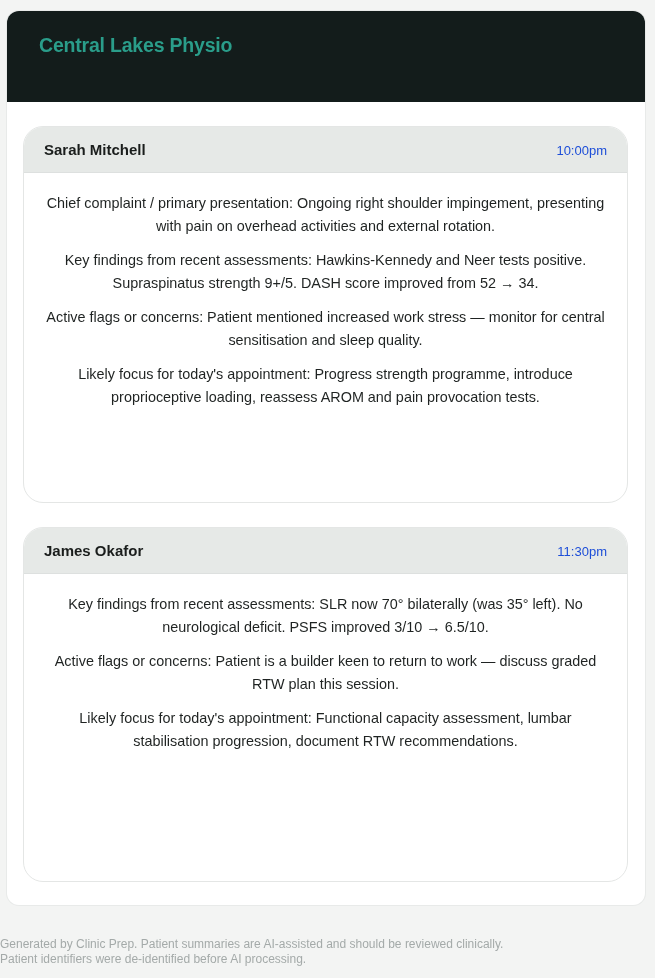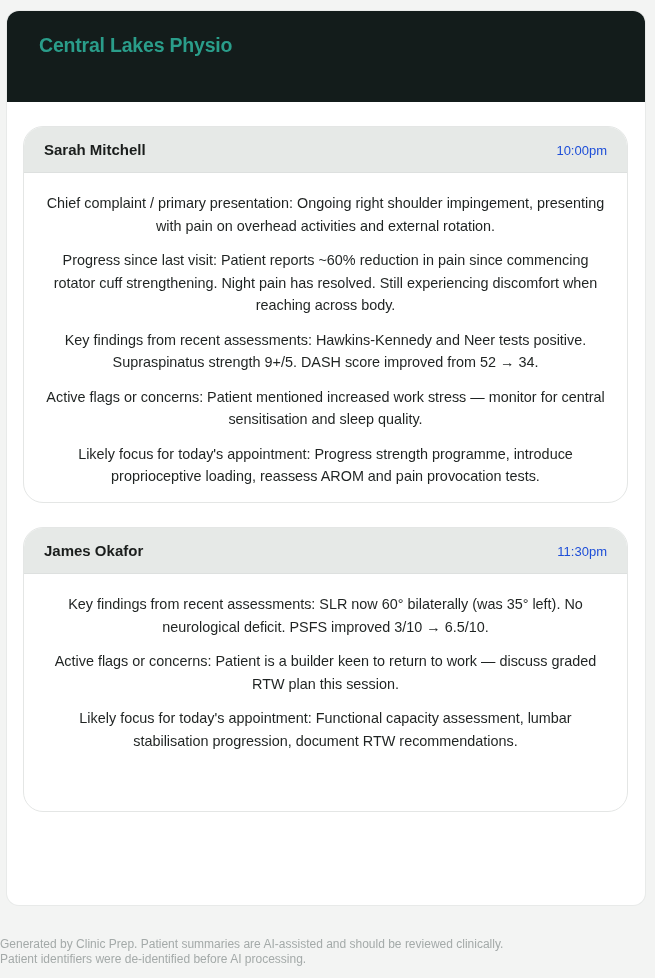--- a/index.html
+++ b/index.html
@@ -49,21 +49,21 @@
       position: absolute;
       left: 16px;
       width: 605px;
       background: #ffffff;
       border: 1px solid #e4e6e5;
       border-radius: 20px;
       overflow: hidden;
       box-sizing: border-box;
     }
     .card-1 { top: 115px; height: 377px; }
-    .card-2 { top: 516px; height: 285px; }
+    .card-2 { top: 516px; height: 355px; }
     .card-head {
       height: 45px;
       background: #e6e9e7;
       border-bottom: 1px solid #dde0df;
       position: relative;
     }
     .patient-name {
       position: absolute;
       left: 20px;
       top: 14px;
@@ -106,34 +106,33 @@
     <div class="brand">Central Lakes Physio</div>
   </div>
 
   <div class="card card-1">
     <div class="card-head">
       <div class="patient-name">Sarah Mitchell</div>
       <div class="appt-time">10:00pm</div>
     </div>
     <div class="card-body">
       <p class="para">Chief complaint / primary presentation: Ongoing right shoulder impingement, presenting with pain on overhead activities and external rotation.</p>
-      <p class="para">Progress since last visit: Patient reports ~60% reduction in pain since commencing rotator cuff strengthening. Night pain has resolved. Still experiencing discomfort when reaching across body.</p>
       <p class="para">Key findings from recent assessments: Hawkins-Kennedy and Neer tests positive. Supraspinatus strength 9+/5. DASH score improved from 52 → 34.</p>
       <p class="para">Active flags or concerns: Patient mentioned increased work stress — monitor for central sensitisation and sleep quality.</p>
       <p class="para">Likely focus for today's appointment: Progress strength programme, introduce proprioceptive loading, reassess AROM and pain provocation tests.</p>
     </div>
   </div>
 
   <div class="card card-2">
     <div class="card-head">
       <div class="patient-name">James Okafor</div>
       <div class="appt-time">11:30pm</div>
     </div>
     <div class="card-body">
-      <p class="para">Key findings from recent assessments: SLR now 60° bilaterally (was 35° left). No neurological deficit. PSFS improved 3/10 → 6.5/10.</p>
+      <p class="para">Key findings from recent assessments: SLR now 70° bilaterally (was 35° left). No neurological deficit. PSFS improved 3/10 → 6.5/10.</p>
       <p class="para">Active flags or concerns: Patient is a builder keen to return to work — discuss graded RTW plan this session.</p>
       <p class="para">Likely focus for today's appointment: Functional capacity assessment, lumbar stabilisation progression, document RTW recommendations.</p>
     </div>
   </div>
 </div>
 
 <div class="footer">
   <div>Generated by Clinic Prep. Patient summaries are AI-assisted and should be reviewed clinically.</div>
   <div>Patient identifiers were de-identified before AI processing.</div>
 </div>

